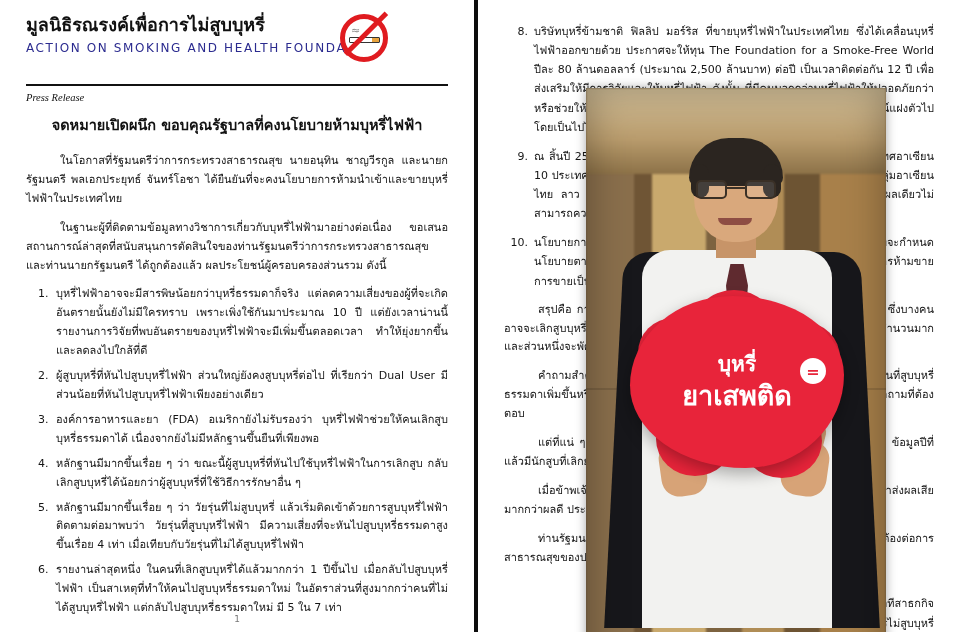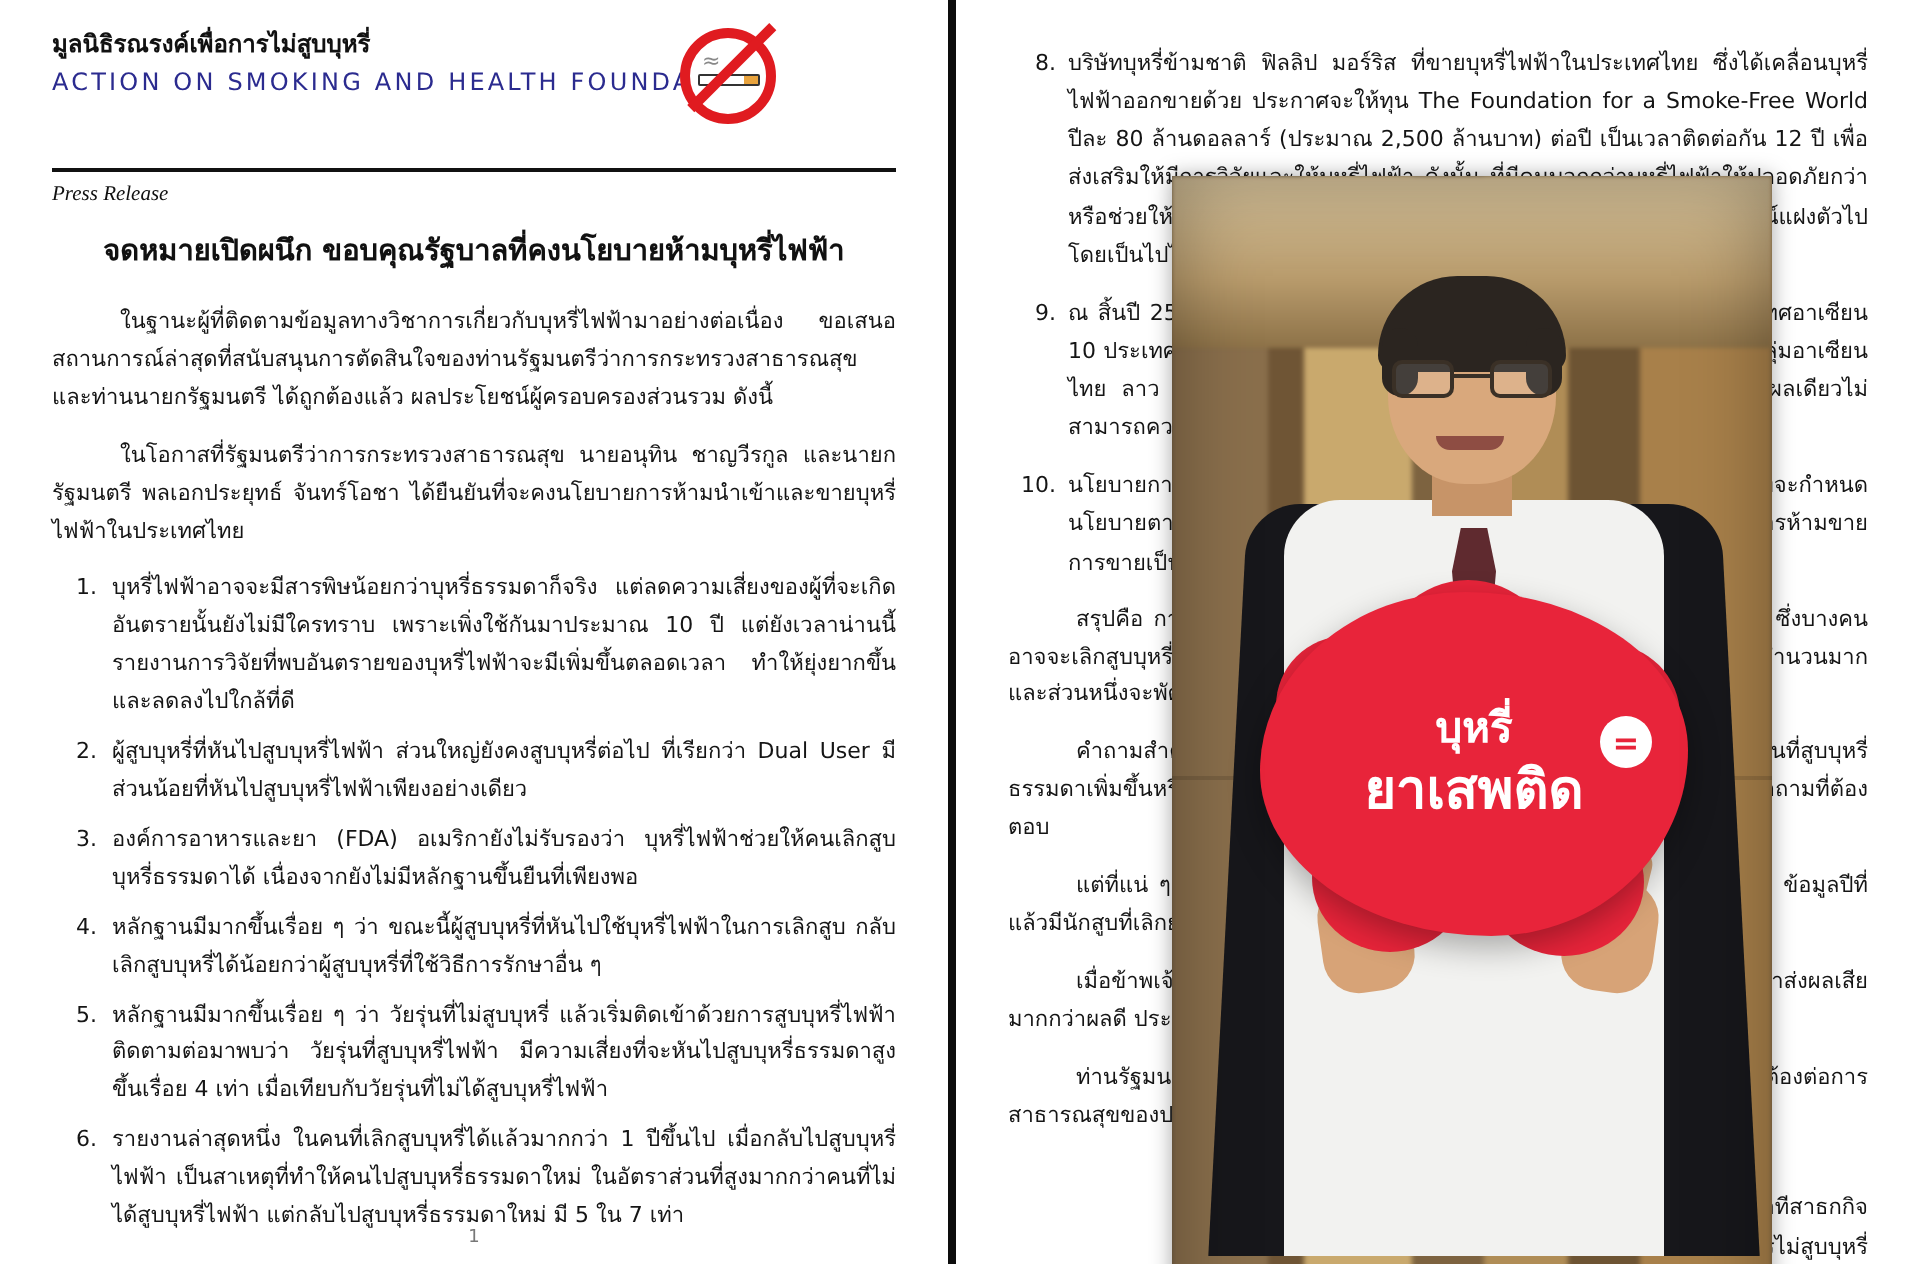--- a/index.html
+++ b/index.html
@@ -46,25 +46,26 @@
     height: 632px;
     background: #0d0d0d;
   }
 
   
   .letterhead {
     position: relative;
     min-height: 62px;
   }
   .lh-th {
-    font-size: 12px;
+    font-size: 18px;
     color: #111;
     letter-spacing: 0px;
     line-height: 1.15;
     font-weight: 700;
+    font-family: Liberation Mono, monospace;
   }
   .lh-en {
     font-size: 12px;
     color: #2b2b8f;
     letter-spacing: 1.6px;
     font-weight: 400;
     margin-top: 4px;
   }
   .nosmoke {
     position: absolute;
@@ -491,22 +492,22 @@
         <div class="slash"></div>
       </div>
     </div>
 
     <div class="hr-thick"></div>
 
     <div class="press-line">Press Release</div>
 
     <div class="doc-title">จดหมายเปิดผนึก ขอบคุณรัฐบาลที่คงนโยบายห้ามบุหรี่ไฟฟ้า</div>
 
+    <p class="body">ในโอกาสที่รัฐมนตรีว่าการกระทรวงสาธารณสุข นายอนุทิน ชาญวีรกูล และนายกรัฐมนตรี พลเอกประยุทธ์ จันทร์โอชา ได้ยืนยันที่จะคงนโยบายการห้ามนำเข้าและขายบุหรี่ไฟฟ้าในประเทศไทย</p>
     <p class="body">ในฐานะผู้ที่ติดตามข้อมูลทางวิชาการเกี่ยวกับบุหรี่ไฟฟ้ามาอย่างต่อเนื่อง ขอเสนอสถานการณ์ล่าสุดที่สนับสนุนการตัดสินใจของท่านรัฐมนตรีว่าการกระทรวงสาธารณสุข และท่านนายกรัฐมนตรี ได้ถูกต้องแล้ว ผลประโยชน์ผู้ครอบครองส่วนรวม ดังนี้</p>
-    <p class="body">ในโอกาสที่รัฐมนตรีว่าการกระทรวงสาธารณสุข นายอนุทิน ชาญวีรกูล และนายกรัฐมนตรี พลเอกประยุทธ์ จันทร์โอชา ได้ยืนยันที่จะคงนโยบายการห้ามนำเข้าและขายบุหรี่ไฟฟ้าในประเทศไทย</p>
 
     <ol class="numlist">
       <li>บุหรี่ไฟฟ้าอาจจะมีสารพิษน้อยกว่าบุหรี่ธรรมดาก็จริง แต่ลดความเสี่ยงของผู้ที่จะเกิดอันตรายนั้นยังไม่มีใครทราบ เพราะเพิ่งใช้กันมาประมาณ 10 ปี แต่ยังเวลาน่านนี้ รายงานการวิจัยที่พบอันตรายของบุหรี่ไฟฟ้าจะมีเพิ่มขึ้นตลอดเวลา ทำให้ยุ่งยากขึ้นและลดลงไปใกล้ที่ดี</li>
       <li>ผู้สูบบุหรี่ที่หันไปสูบบุหรี่ไฟฟ้า ส่วนใหญ่ยังคงสูบบุหรี่ต่อไป ที่เรียกว่า Dual User มีส่วนน้อยที่หันไปสูบบุหรี่ไฟฟ้าเพียงอย่างเดียว</li>
       <li>องค์การอาหารและยา (FDA) อเมริกายังไม่รับรองว่า บุหรี่ไฟฟ้าช่วยให้คนเลิกสูบบุหรี่ธรรมดาได้ เนื่องจากยังไม่มีหลักฐานขึ้นยืนที่เพียงพอ</li>
       <li>หลักฐานมีมากขึ้นเรื่อย ๆ ว่า ขณะนี้ผู้สูบบุหรี่ที่หันไปใช้บุหรี่ไฟฟ้าในการเลิกสูบ กลับเลิกสูบบุหรี่ได้น้อยกว่าผู้สูบบุหรี่ที่ใช้วิธีการรักษาอื่น ๆ</li>
       <li>หลักฐานมีมากขึ้นเรื่อย ๆ ว่า วัยรุ่นที่ไม่สูบบุหรี่ แล้วเริ่มติดเข้าด้วยการสูบบุหรี่ไฟฟ้า ติดตามต่อมาพบว่า วัยรุ่นที่สูบบุหรี่ไฟฟ้า มีความเสี่ยงที่จะหันไปสูบบุหรี่ธรรมดาสูงขึ้นเรื่อย 4 เท่า เมื่อเทียบกับวัยรุ่นที่ไม่ได้สูบบุหรี่ไฟฟ้า</li>
       <li>รายงานล่าสุดหนึ่ง ในคนที่เลิกสูบบุหรี่ได้แล้วมากกว่า 1 ปีขึ้นไป เมื่อกลับไปสูบบุหรี่ไฟฟ้า เป็นสาเหตุที่ทำให้คนไปสูบบุหรี่ธรรมดาใหม่ ในอัตราส่วนที่สูงมากกว่าคนที่ไม่ได้สูบบุหรี่ไฟฟ้า แต่กลับไปสูบบุหรี่ธรรมดาใหม่ มี 5 ใน 7 เท่า</li>
 
     </ol>

